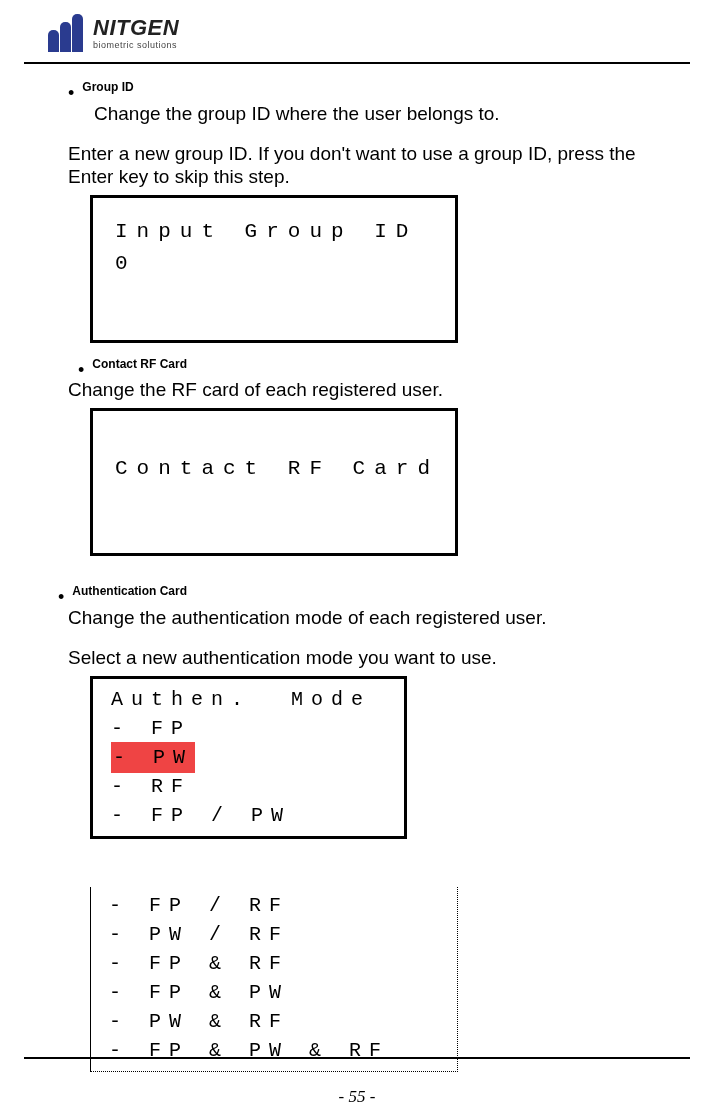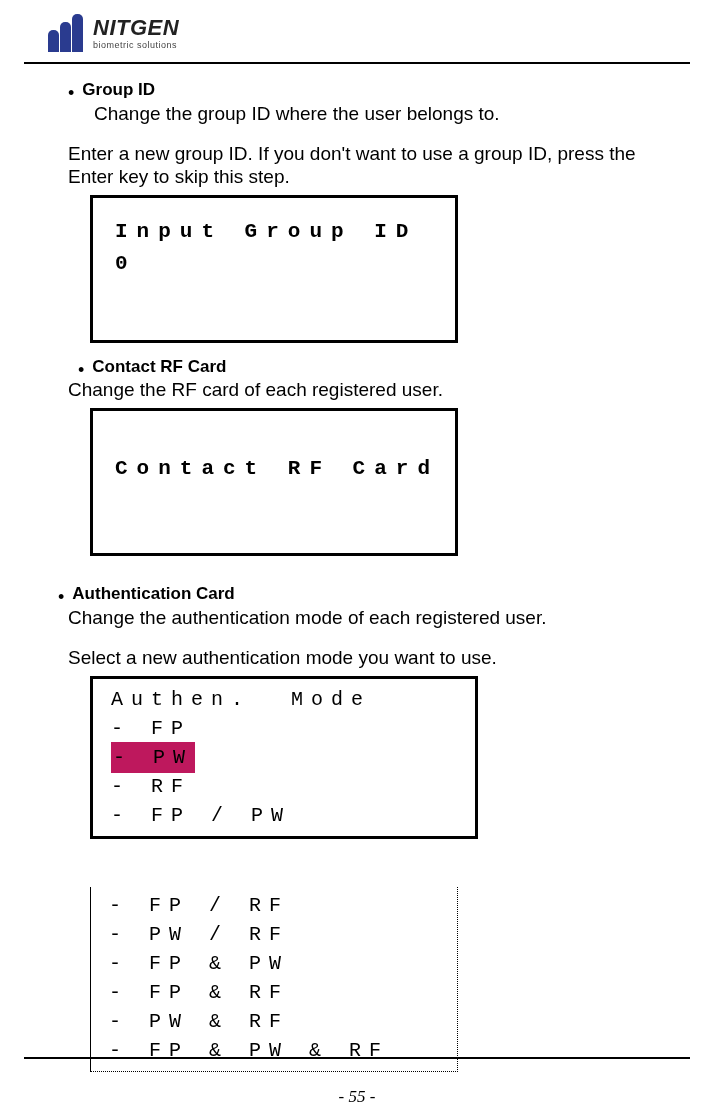--- a/index.html
+++ b/index.html
@@ -65,46 +65,45 @@
     }
     .bullet {
       font-size: 18px;
       line-height: 1.25;
       flex: 0 0 auto;
       position: relative;
       top: 2px;
     }
     .heading {
       font-weight: bold;
-      font-size: 17px;
+      font-size: 12px;
     }
     .para {
       font-size: 19px;
       margin-left: 2px;
     }
     .indent1 { margin-left: 26px; }
     .indent0 { margin-left: 0px; }
     .block-spacer { height: 18px; }
     .lcd-box {
       border: 3px solid #000;
       width: 368px;
       margin-left: 22px;
       margin-top: 6px;
       padding: 18px 8px 18px 22px;
       font-family: "Courier New", Courier, monospace;
       font-size: 21px;
       letter-spacing: 9px;
       line-height: 1.55;
       min-height: 148px;
-      font-weight: bold;
     }
     .lcd-box.short { min-height: 148px; padding-top: 42px; }
     .auth-box {
       border: 3px solid #000;
-      width: 388px;
+      width: 317px;
       margin-left: 22px;
       margin-top: 6px;
       font-family: "Courier New", Courier, monospace;
       font-size: 20px;
       letter-spacing: 8px;
       padding: 6px 0 6px 18px;
       line-height: 1.45;
     }
     .auth-box2 {
       border: 1px solid #000;
@@ -114,21 +113,21 @@
       font-family: "Courier New", Courier, monospace;
       font-size: 20px;
       letter-spacing: 8px;
       padding: 4px 0 6px 18px;
       line-height: 1.45;
       border-right-style: dotted;
       border-bottom-style: dotted;
       margin-top: 48px;
     }
     .auth-line { white-space: pre; }
-    .sel { background: #be185d; padding: 4px 2px; letter-spacing: 8px; }
+    .sel { background: #ef4444; padding: 4px 2px; letter-spacing: 8px; }
     .footer-line {
       position: absolute;
       left: 24px;
       right: 24px;
       bottom: 48px;
       border-top: 2px solid #000;
     }
     .page-num {
       position: absolute;
       bottom: 0;
@@ -196,22 +195,22 @@
     <div class="auth-line">Authen.  Mode</div>
     <div class="auth-line"><span>- FP</span></div>
     <div class="auth-line"><span class="sel">- PW</span></div>
     <div class="auth-line"><span>- RF</span></div>
     <div class="auth-line"><span>- FP / PW</span></div>
   </div>
 
   <div class="auth-box2">
     <div class="auth-line"><span>- FP / RF</span></div>
     <div class="auth-line"><span>- PW / RF</span></div>
+    <div class="auth-line"><span>- FP &amp; RF</span></div>
     <div class="auth-line"><span>- FP &amp; PW</span></div>
-    <div class="auth-line"><span>- FP &amp; RF</span></div>
     <div class="auth-line"><span>- PW &amp; RF</span></div>
     <div class="auth-line"><span>- FP &amp; PW &amp; RF</span></div>
   </div>
 
 </div>
 
 <div class="footer-line"></div>
 <div class="page-num">- 55 -</div>
 
 </body></html>

